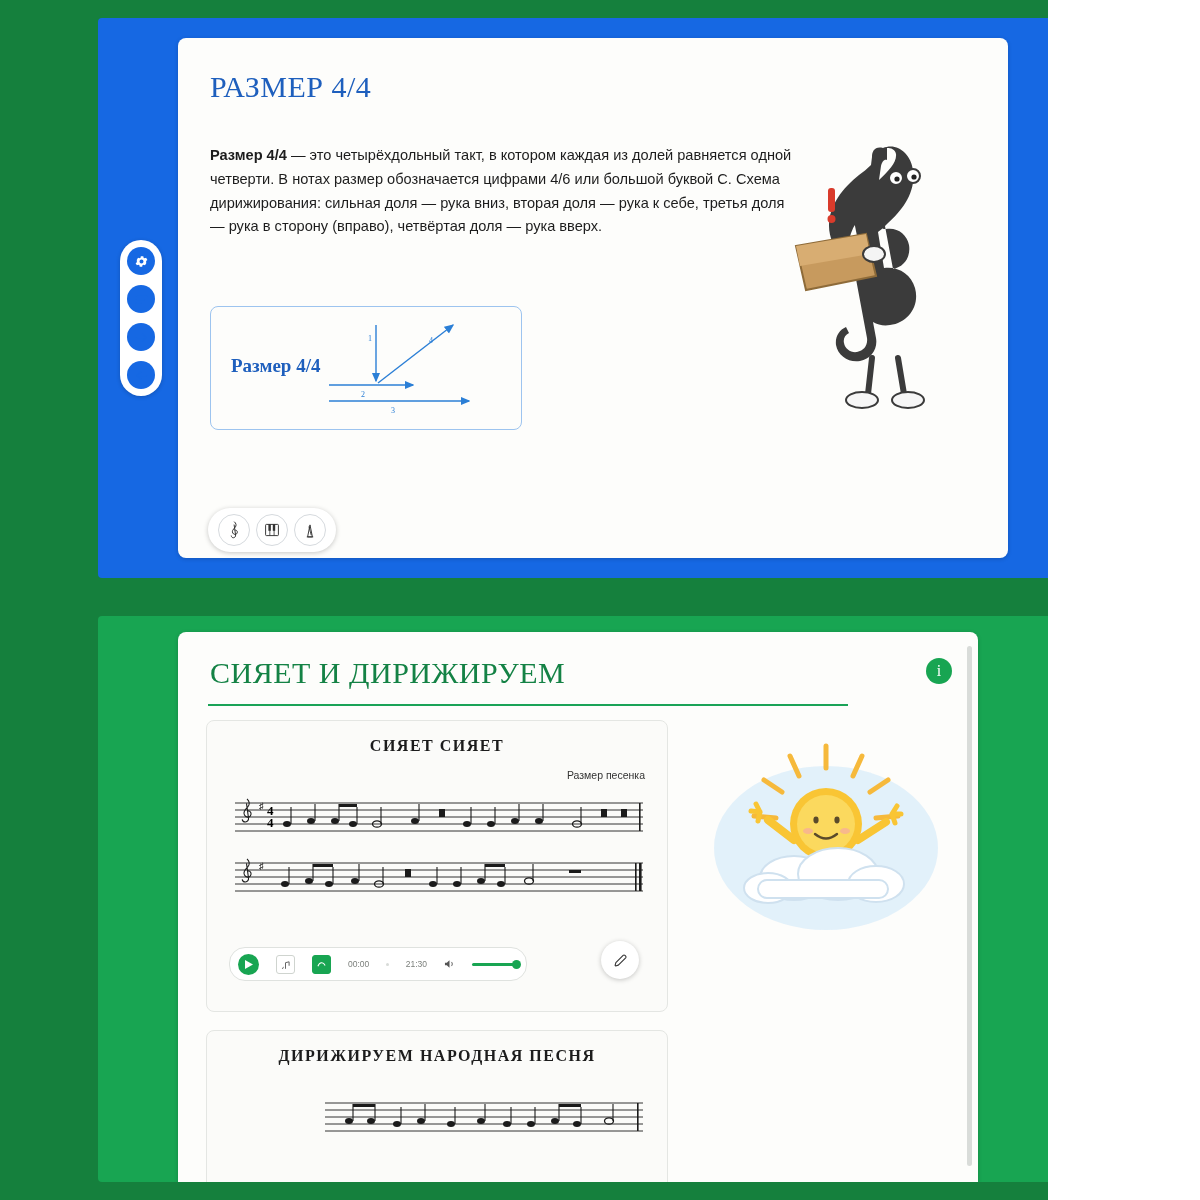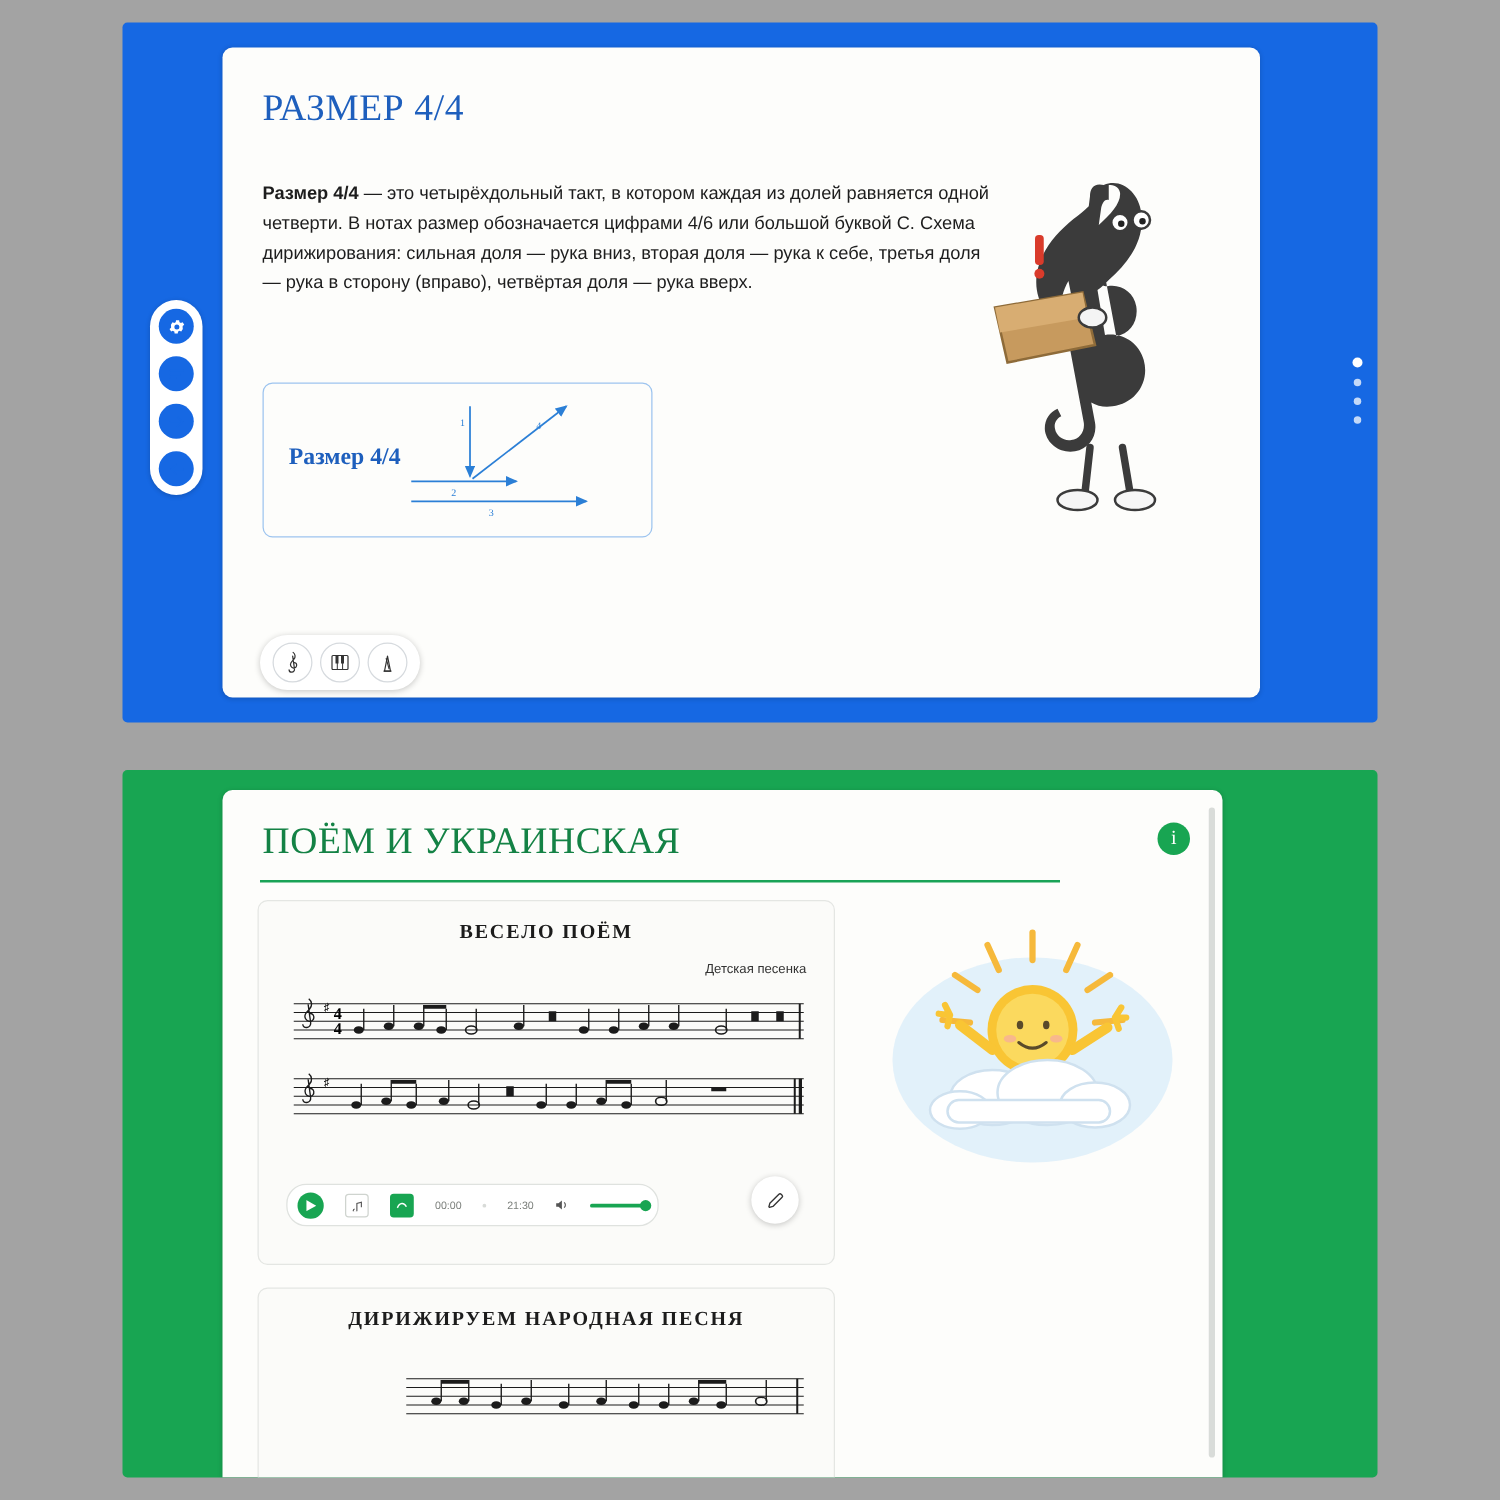--- a/index.html
+++ b/index.html
@@ -3,24 +3,24 @@
 <meta charset="utf-8">
 <style>
   html, body {
     margin: 0;
     padding: 0;
     background: #ffffff;
     font-family: "Liberation Sans", sans-serif;
   }
   .page {
     position: relative;
-    width: 1200px;
+    width: 1048px;
     height: 1200px;
     overflow: hidden;
-    background: #a3a3a3;
+    background: #15803d;
   }
 
   
   .screen {
     position: absolute;
     left: 98px;
     width: 1004px;
     border-radius: 4px;
     overflow: hidden;
   }
@@ -399,27 +399,27 @@
       <div class="dot"></div>
       <div class="dot"></div>
       <div class="dot"></div>
     </div>
   </div>
 
   <div class="screen green">
 
     <div class="card">
 
-      <div class="title-green">ПОЁМ И УКРАИНСКАЯ</div>
+      <div class="title-green">СИЯЕТ И ДИРИЖИРУЕМ</div>
       <div class="title-rule"></div>
       <div class="info-btn">i</div>
 
       <div class="song-card one">
-        <div class="song-title">ВЕСЕЛО  ПОЁМ</div>
-        <div class="song-sub">Детская песенка</div>
+        <div class="song-title">СИЯЕТ  СИЯЕТ</div>
+        <div class="song-sub">Размер песенка</div>
 
         <div class="staff" style="top:72px">
           <svg width="420" height="46" viewBox="0 0 420 46">
             <g stroke="#1b1b1b" stroke-width="0.9">
               <line x1="6" y1="10" x2="414" y2="10"></line>
                 <line x1="6" y1="17" x2="414" y2="17"></line>
               <line x1="6" y1="24" x2="414" y2="24"></line>
                 <line x1="6" y1="31" x2="414" y2="31"></line>
               <line x1="6" y1="38" x2="414" y2="38"></line>
             </g>

